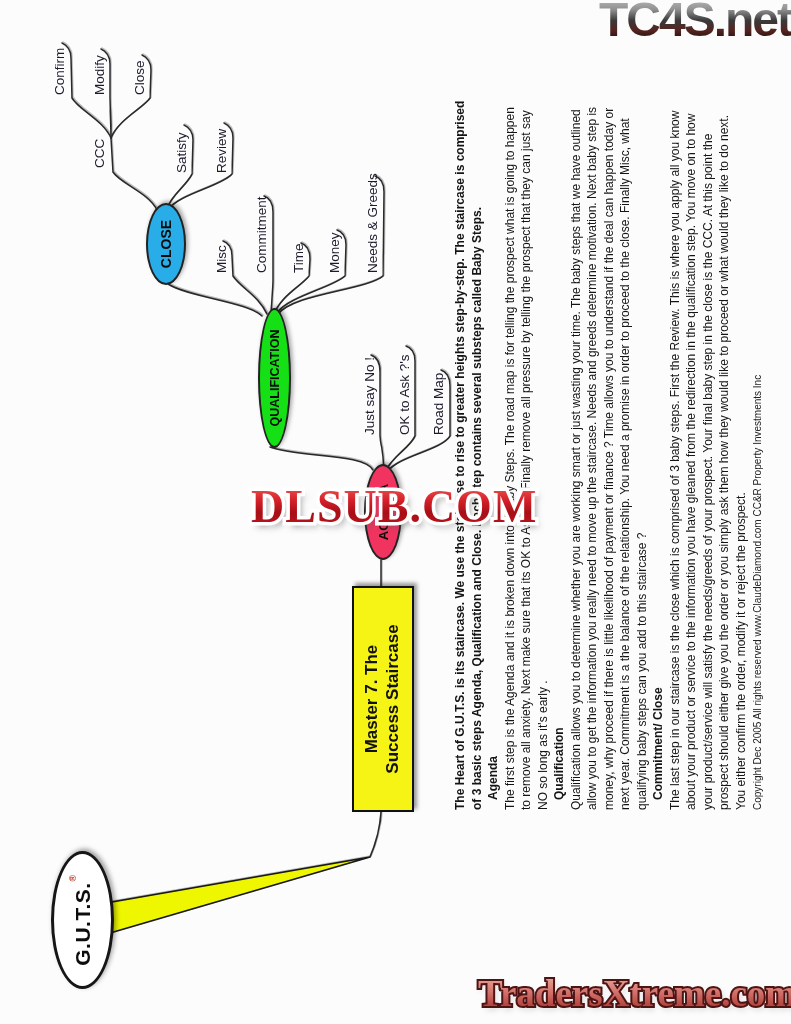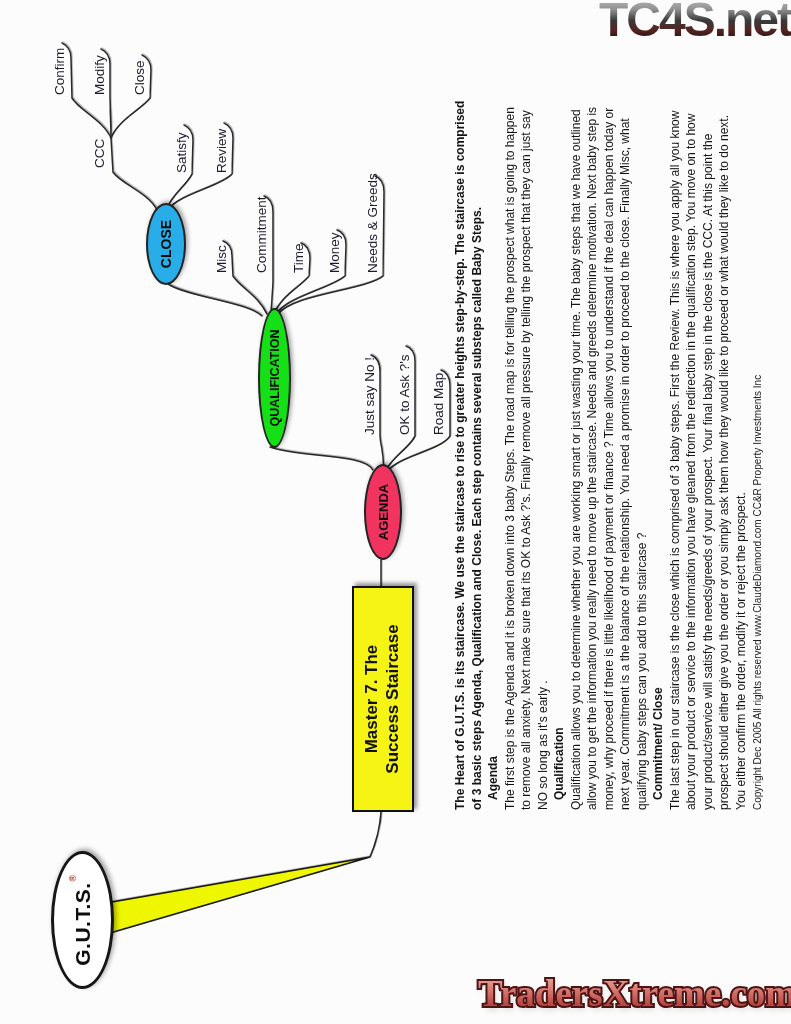--- a/index.html
+++ b/index.html
@@ -160,19 +160,23 @@
       <div>about your product or service to the information you have gleaned from the redirection in the qualification step. You move on to how</div>
       <div>your product/service will satisfy the needs/greeds of your prospect. Your final baby step in the close is the CCC. At this point the</div>
       <div>prospect should either give you the order or you simply ask them how they would like to proceed or what would they like to do next.</div>
       <div>You either confirm the order, modify it or reject the prospect.</div>
       <div class="small">Copyright Dec 2005 All rights reserved  www.ClaudeDiamond.com CC&amp;R Property Investments Inc</div>
     </div>
   </div>
 
   <div class="wm wm-tc4s">TC4S.net</div>
 
+  <div class="wm wm-dlsub">
+    <span class="layer stroke">DLSUB.COM</span>
+    <span class="rel fill">DLSUB.COM</span>
+  </div>
 
   <div class="wm wm-tx">
     <span class="layer stroke">TradersXtreme.com</span>
     <span class="rel fill">TradersXtreme.com</span>
   </div>
 
 </div>
 
 </body></html>

